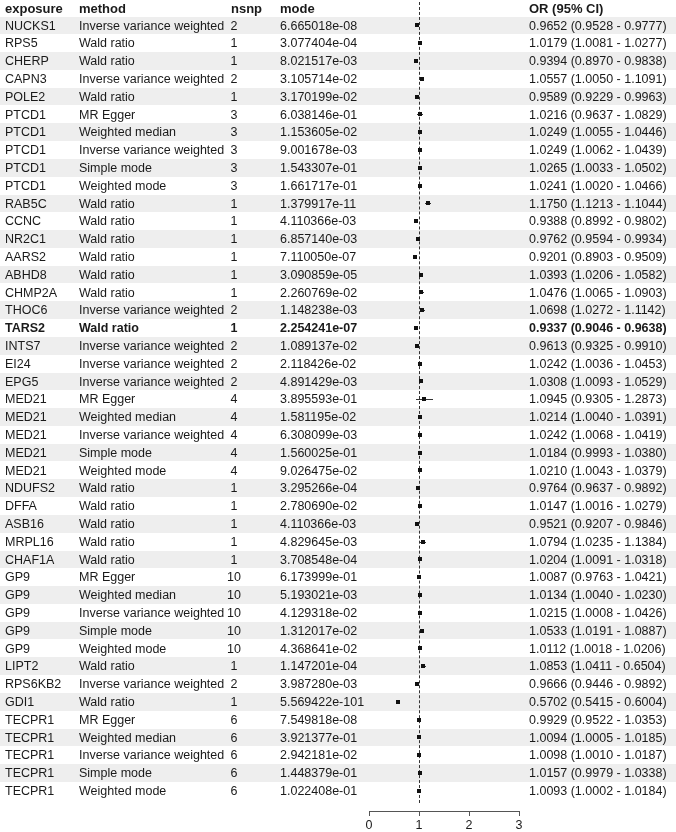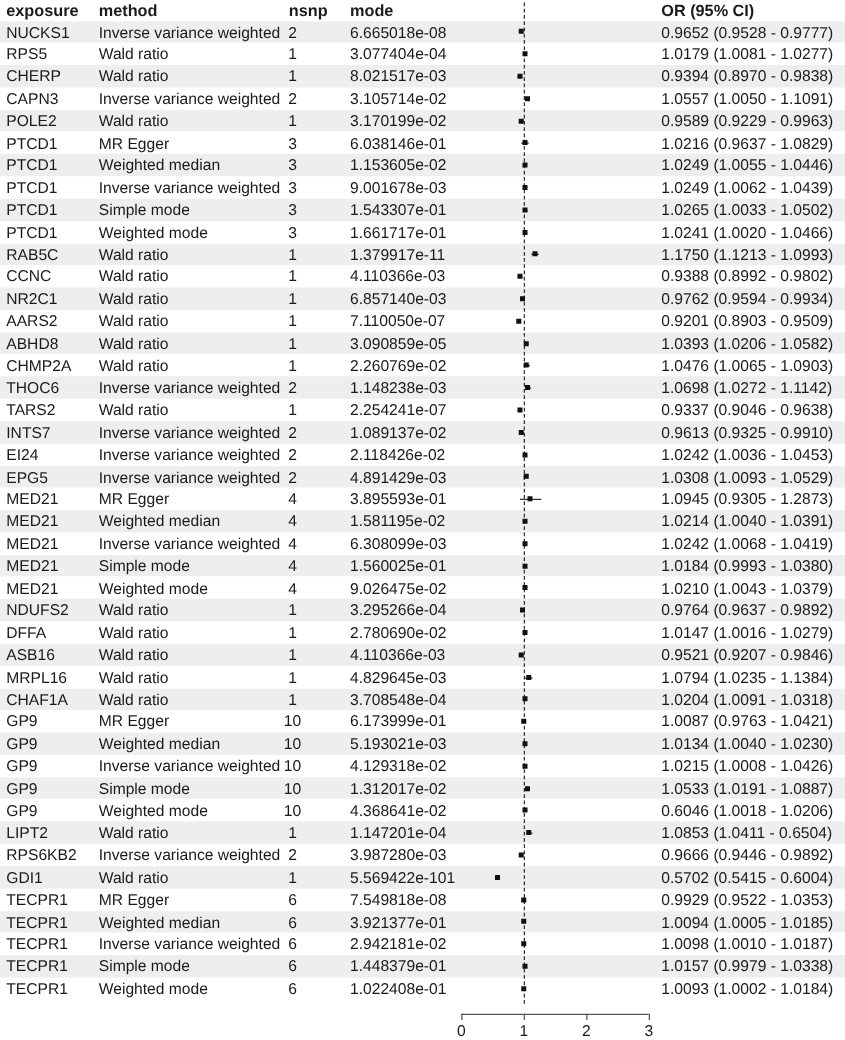--- a/index.html
+++ b/index.html
@@ -101,21 +101,21 @@
         <div class="cell c-meth">Weighted mode</div>
         <div class="cell c-nsnp" style="width: 24px; text-align: center; left: 222px;">3</div>
         <div class="cell c-pval">1.661717e-01</div>
         <div class="cell c-or">1.0241 (1.0020 - 1.0466)</div>
       </div>
       <div class="row shade" style="top: 194.5px;">
         <div class="cell c-exp">RAB5C</div>
         <div class="cell c-meth">Wald ratio</div>
         <div class="cell c-nsnp" style="width: 24px; text-align: center; left: 222px;">1</div>
         <div class="cell c-pval">1.379917e-11</div>
-        <div class="cell c-or">1.1750 (1.1213 - 1.0993)</div>
+        <div class="cell c-or">1.1750 (1.1213 - 1.1044)</div>
       </div>
       <div class="row" style="top: 212.3px;">
         <div class="cell c-exp">CCNC</div>
         <div class="cell c-meth">Wald ratio</div>
         <div class="cell c-nsnp" style="width: 24px; text-align: center; left: 222px;">1</div>
         <div class="cell c-pval">4.110366e-03</div>
         <div class="cell c-or">0.9388 (0.8992 - 0.9802)</div>
       </div>
       <div class="row shade" style="top: 230.1px;">
         <div class="cell c-exp">NR2C1</div>
@@ -145,21 +145,21 @@
         <div class="cell c-pval">2.260769e-02</div>
         <div class="cell c-or">1.0476 (1.0065 - 1.0903)</div>
       </div>
       <div class="row shade" style="top: 301.3px;">
         <div class="cell c-exp">THOC6</div>
         <div class="cell c-meth">Inverse variance weighted</div>
         <div class="cell c-nsnp" style="width: 24px; text-align: center; left: 222px;">2</div>
         <div class="cell c-pval">1.148238e-03</div>
         <div class="cell c-or">1.0698 (1.0272 - 1.1142)</div>
       </div>
-      <div class="row" style="top: 319.1px;">
+      <div class="row" style="top: 319.1px; font-weight: bold;">
         <div class="cell c-exp">TARS2</div>
         <div class="cell c-meth">Wald ratio</div>
         <div class="cell c-nsnp" style="width: 24px; text-align: center; left: 222px;">1</div>
         <div class="cell c-pval">2.254241e-07</div>
         <div class="cell c-or">0.9337 (0.9046 - 0.9638)</div>
       </div>
       <div class="row shade" style="top: 336.9px;">
         <div class="cell c-exp">INTS7</div>
         <div class="cell c-meth">Inverse variance weighted</div>
         <div class="cell c-nsnp" style="width: 24px; text-align: center; left: 222px;">2</div>
@@ -276,21 +276,21 @@
         <div class="cell c-meth">Simple mode</div>
         <div class="cell c-nsnp" style="width: 24px; text-align: center; left: 222px;">10</div>
         <div class="cell c-pval">1.312017e-02</div>
         <div class="cell c-or">1.0533 (1.0191 - 1.0887)</div>
       </div>
       <div class="row" style="top: 639.5px;">
         <div class="cell c-exp">GP9</div>
         <div class="cell c-meth">Weighted mode</div>
         <div class="cell c-nsnp" style="width: 24px; text-align: center; left: 222px;">10</div>
         <div class="cell c-pval">4.368641e-02</div>
-        <div class="cell c-or">0.6046 (1.0018 - 1.0206)</div>
+        <div class="cell c-or">1.0112 (1.0018 - 1.0206)</div>
       </div>
       <div class="row shade" style="top: 657.3px;">
         <div class="cell c-exp">LIPT2</div>
         <div class="cell c-meth">Wald ratio</div>
         <div class="cell c-nsnp" style="width: 24px; text-align: center; left: 222px;">1</div>
         <div class="cell c-pval">1.147201e-04</div>
         <div class="cell c-or">1.0853 (1.0411 - 0.6504)</div>
       </div>
       <div class="row" style="top: 675.1px;">
         <div class="cell c-exp">RPS6KB2</div>

